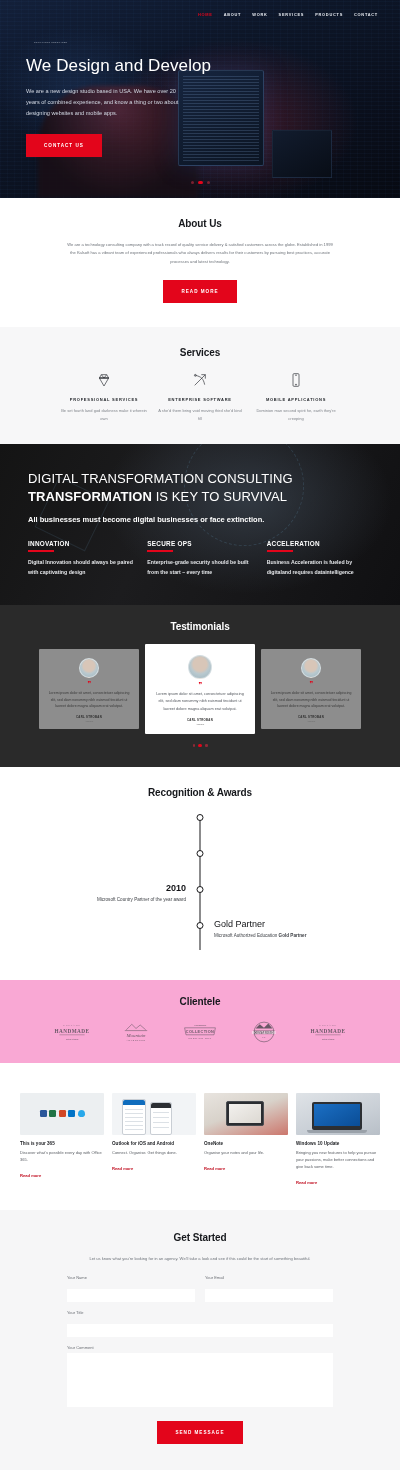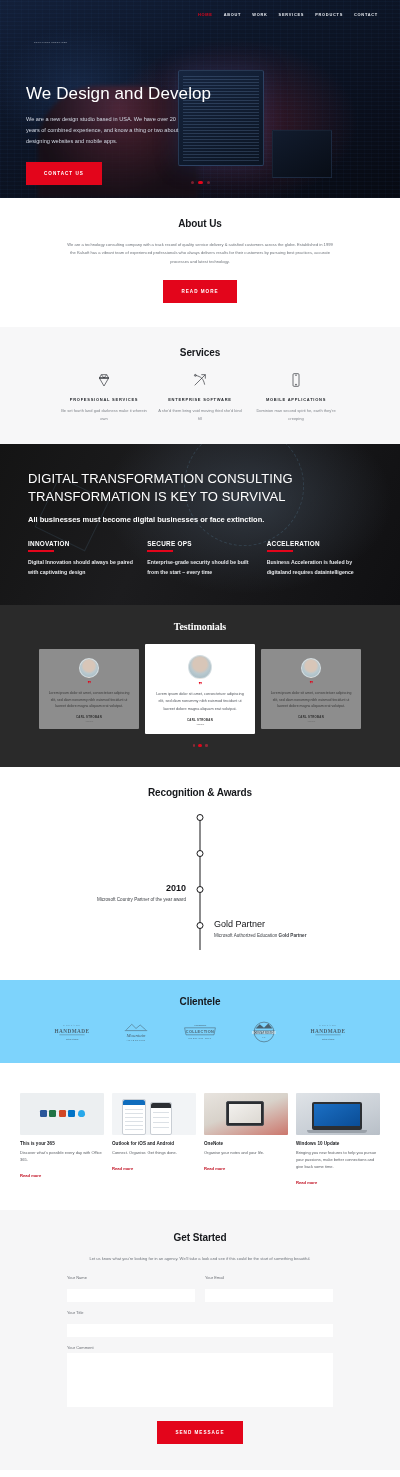--- a/index.html
+++ b/index.html
@@ -49,21 +49,20 @@
   }
   .hero-person {
     position:absolute; left:38px; top:86px; width:160px; height:112px;
     background: radial-gradient(ellipse at 50% 20%, rgba(120,45,60,0.55), rgba(25,15,22,0.9) 70%);
     border-radius: 60px 60px 0 0;
     filter: blur(2px);
   }
   .hero-inner {
     position: relative; z-index: 4;
     padding: 56px 0 0 26px;
-    margin-top: 28px;
   }
   .hero-title {
     color:#fff; font-size: 17px; font-weight: 400; letter-spacing: .1px;
     margin-bottom: 10px;
   }
   .hero-sub {
     color: #d3d9e4; font-size: 5.6px; line-height: 1.95; max-width: 158px;
     margin-bottom: 14px;
   }
   .btn-red {
@@ -102,21 +101,21 @@
     text-transform:uppercase; cursor:pointer; text-decoration:none;
   }
   .nav-link.active { color:#e3051b; }
 
   
   .section { padding: 22px 0; }
   .sec-title {
     text-align:center; font-size: 10px; font-weight:700; color:#16181c;
     letter-spacing:-.1px; margin-bottom: 12px;
   }
-  .sec-title-light { color:#fff;font-family:Liberation Serif, serif; }
+  .sec-title-light { color:#fff; }
   .lede {
     text-align:center; color:#6d7279; font-size:4.1px; line-height:2.05;
     max-width:272px; margin: 0 auto;
   }
   .center { text-align:center; }
 
   
   .about { background:#fff; padding: 20px 0 24px; }
   .about .btn-red { margin-top: 14px; }
 
@@ -147,21 +146,21 @@
   .dt-ring {
     position:absolute; left:46%; top:-18px; width:120px; height:120px;
     border-radius:50%; border:1px dashed rgba(110,170,210,0.18);
   }
   .dt-ring2 {
     position:absolute; left:11%; top:42px; width:56px; height:56px;
     border:1px solid rgba(120,180,220,0.12); transform:rotate(26deg);
   }
   .dt-inner { position:relative; z-index:3; padding: 0 28px; }
   .dt-h1 { color:#fff; font-size:13px; font-weight:400; letter-spacing:.1px; line-height:1.35; }
-  .dt-h1 b { font-weight:400; }
+  .dt-h1 b { font-weight:700; }
   .dt-h2 { color:#fff; font-size:7.5px; font-weight:700; margin-top:10px; margin-bottom:16px; }
   .dt-cols { display:flex; gap:14px; }
   .dt-col { flex:1; }
   .dt-col-h { color:#fff; font-size:6.4px; font-weight:800; letter-spacing:.25px; }
   .dt-rule { width:26px; height:2px; background:#e3051b; margin:3px 0 6px; }
   .dt-col-p { color:#e4e6e9; font-size:5.2px; line-height:1.75; font-weight:600; }
 
   
   .testi { background:#2a2a2a; padding: 16px 0 20px; }
   .testi-row { display:flex; justify-content:center; align-items:center; gap:6px; margin-top:8px; }
@@ -196,21 +195,21 @@
   }
   .tl-side { width:50%; }
   .tl-left { text-align:right; padding-right:14px; }
   .tl-right { text-align:left; padding-left:14px; }
   .tl-year { font-size:9px; font-weight:700; color:#121316; line-height:1; margin-bottom:3px; }
   .tl-year.gold { font-size:9px; font-weight:500; }
   .tl-desc { font-size:4.6px; color:#3c3f44; line-height:1.65; }
   .tl-desc b { font-weight:700; }
 
   
-  .clientele { background:#7dd3fc; padding: 16px 0 18px; }
+  .clientele { background:#f9a8d4; padding: 16px 0 18px; }
   .cl-row { display:flex; justify-content:center; align-items:center; gap:16px; margin-top:10px; }
   .cl-logo { width:48px; height:26px; display:flex; align-items:center; justify-content:center; opacity:.75; }
 
   
   .news { background:#fff; padding: 18px 0 22px; }
   .news-row { display:flex; justify-content:center; gap:8px; margin-top:12px; padding:0 14px; }
   .ncard { width: 84px; }
   .nimg { width:84px; height:42px; overflow:hidden; position:relative; border-radius:1px; }
   .nimg-365 { background:#eceff1; display:flex; align-items:center; justify-content:center; gap:2.5px; }
   .app { width:7px; height:7px; border-radius:1.2px; display:block; }

